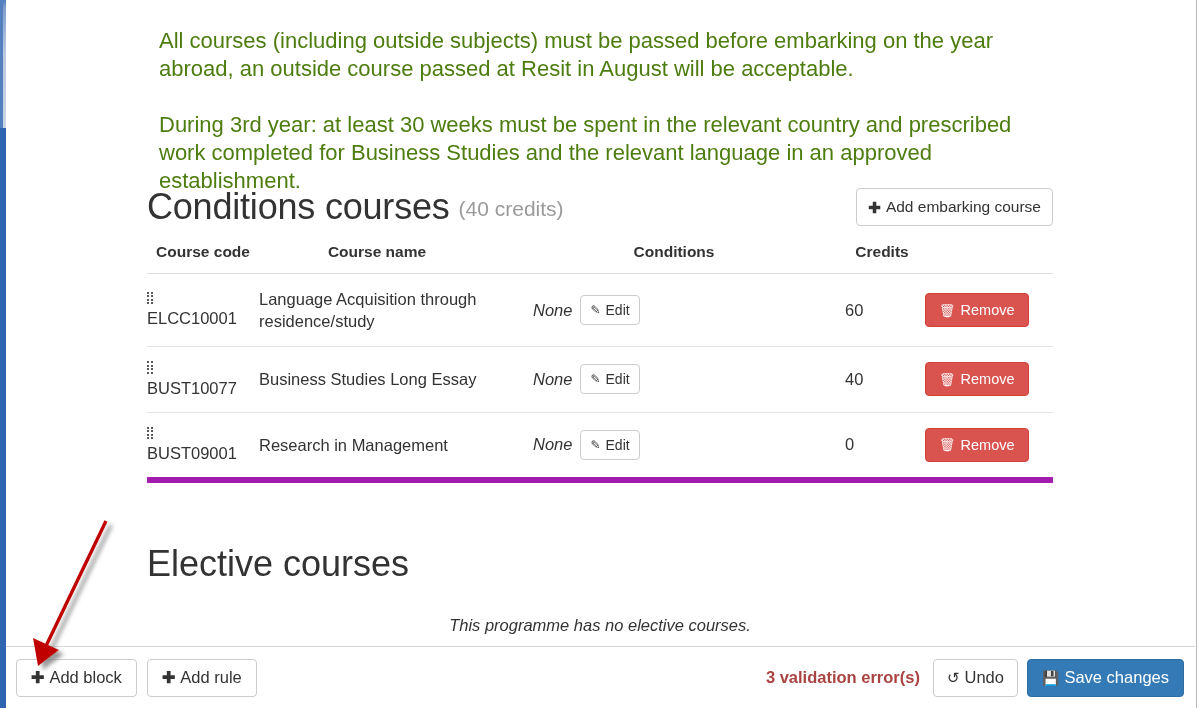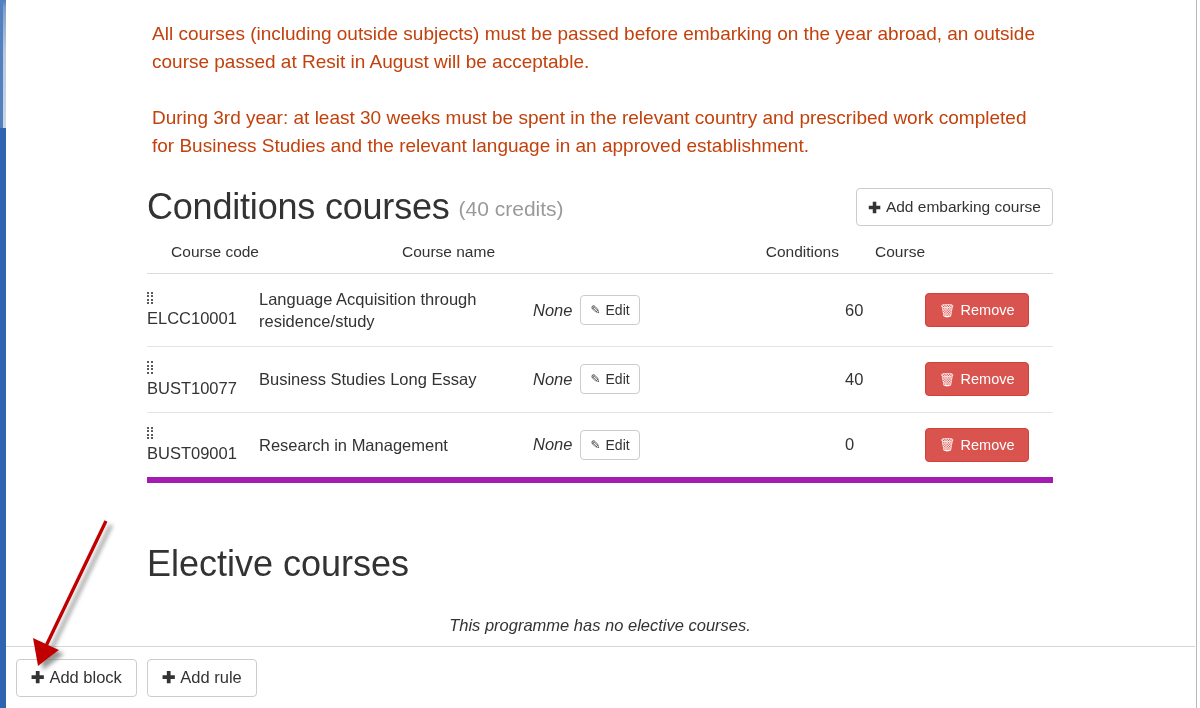--- a/index.html
+++ b/index.html
@@ -35,24 +35,24 @@
     background: #ffffff; border-left: 1px solid #b9b9b9;
   }
 
   
   .content {
     position: absolute;
     left: 147px; top: 0; width: 906px;
   }
 
   p.para {
-    margin: 5px;
-    font-size: 19px;
+    margin: 12px;
+    font-size: 22px;
     line-height: 28px;
-    color: #c2410c;
+    color: #4d7c0f;
     font-weight: 400;
   }
   .para-1 { position: absolute; left: 0; top: 15px; width: 905px; }
   .para-2 { position: absolute; left: 0; top: 99px; width: 890px; }
 
   
   .section-head {
     position: absolute; left: 0; top: 185px; width: 906px; height: 48px;
   }
   .section-title {
@@ -99,23 +99,23 @@
     font-size: 15.5px;
   }
   .btn .plus { font-size: 15px; font-weight: bold; line-height: 1; position: relative; top: 0px; }
 
   
   .tbl {
     position: absolute; left: 0; top: 243px; width: 906px;
     border-collapse: collapse;
   }
   .tbl th {
-    text-align: right;
+    text-align: center;
     font-size: 15.5px;
-    font-weight: normal;
+    font-weight: bold;
     color: #333333;
     padding: 0 0 12px 0;
     border-bottom: 1px solid #dddddd;
   }
   .tbl td {
     padding: 14px 0 14px 0;
     border-bottom: 1px solid #e4e4e4;
     vertical-align: middle;
     font-size: 16.5px;
     color: #333333;
@@ -255,21 +255,21 @@
       <span class="plus">✚</span>
       <span>Add embarking course</span>
     </button>
 
     <table class="tbl">
       <thead>
         <tr>
           <th class="col-code">Course code</th>
           <th class="col-name">Course name</th>
           <th class="col-cond th-cond">Conditions</th>
-          <th class="col-cred">Course</th>
+          <th class="col-cred">Credits</th>
           <th class="col-act"></th>
         </tr>
       </thead>
       <tbody>
 
         <tr>
           <td class="col-code">
             <div class="cell-code">
               <span class="dots">
                   <i></i>
@@ -392,20 +392,31 @@
       <button class="btn btn-footer">
         <span class="plus">✚</span>
         <span>Add block</span>
       </button>
       <button class="btn btn-footer">
         <span class="plus">✚</span>
         <span>Add rule</span>
       </button>
     </div>
 
+    <div class="footer-right">
+      <span class="validation">3 validation error(s)</span>
+      <button class="btn btn-undo">
+        <span class="ico-undo">↺</span>
+        <span>Undo</span>
+      </button>
+      <button class="btn btn-save">
+        <span class="ico-save">💾</span>
+        <span>Save changes</span>
+      </button>
+    </div>
   </div>
 
   <svg class="annot" viewBox="0 0 1200 708">
     <defs>
       <filter id="shadow" x="-50%" y="-50%" width="200%" height="200%">
         <feDropShadow dx="5" dy="4" stdDeviation="2.2" flood-color="#777777" flood-opacity="0.75"></feDropShadow>
       </filter>
     </defs>
     <g filter="url(#shadow)">
       <line x1="106" y1="521" x2="46" y2="646" stroke="#c00000" stroke-width="3.4" stroke-linecap="butt"></line>

